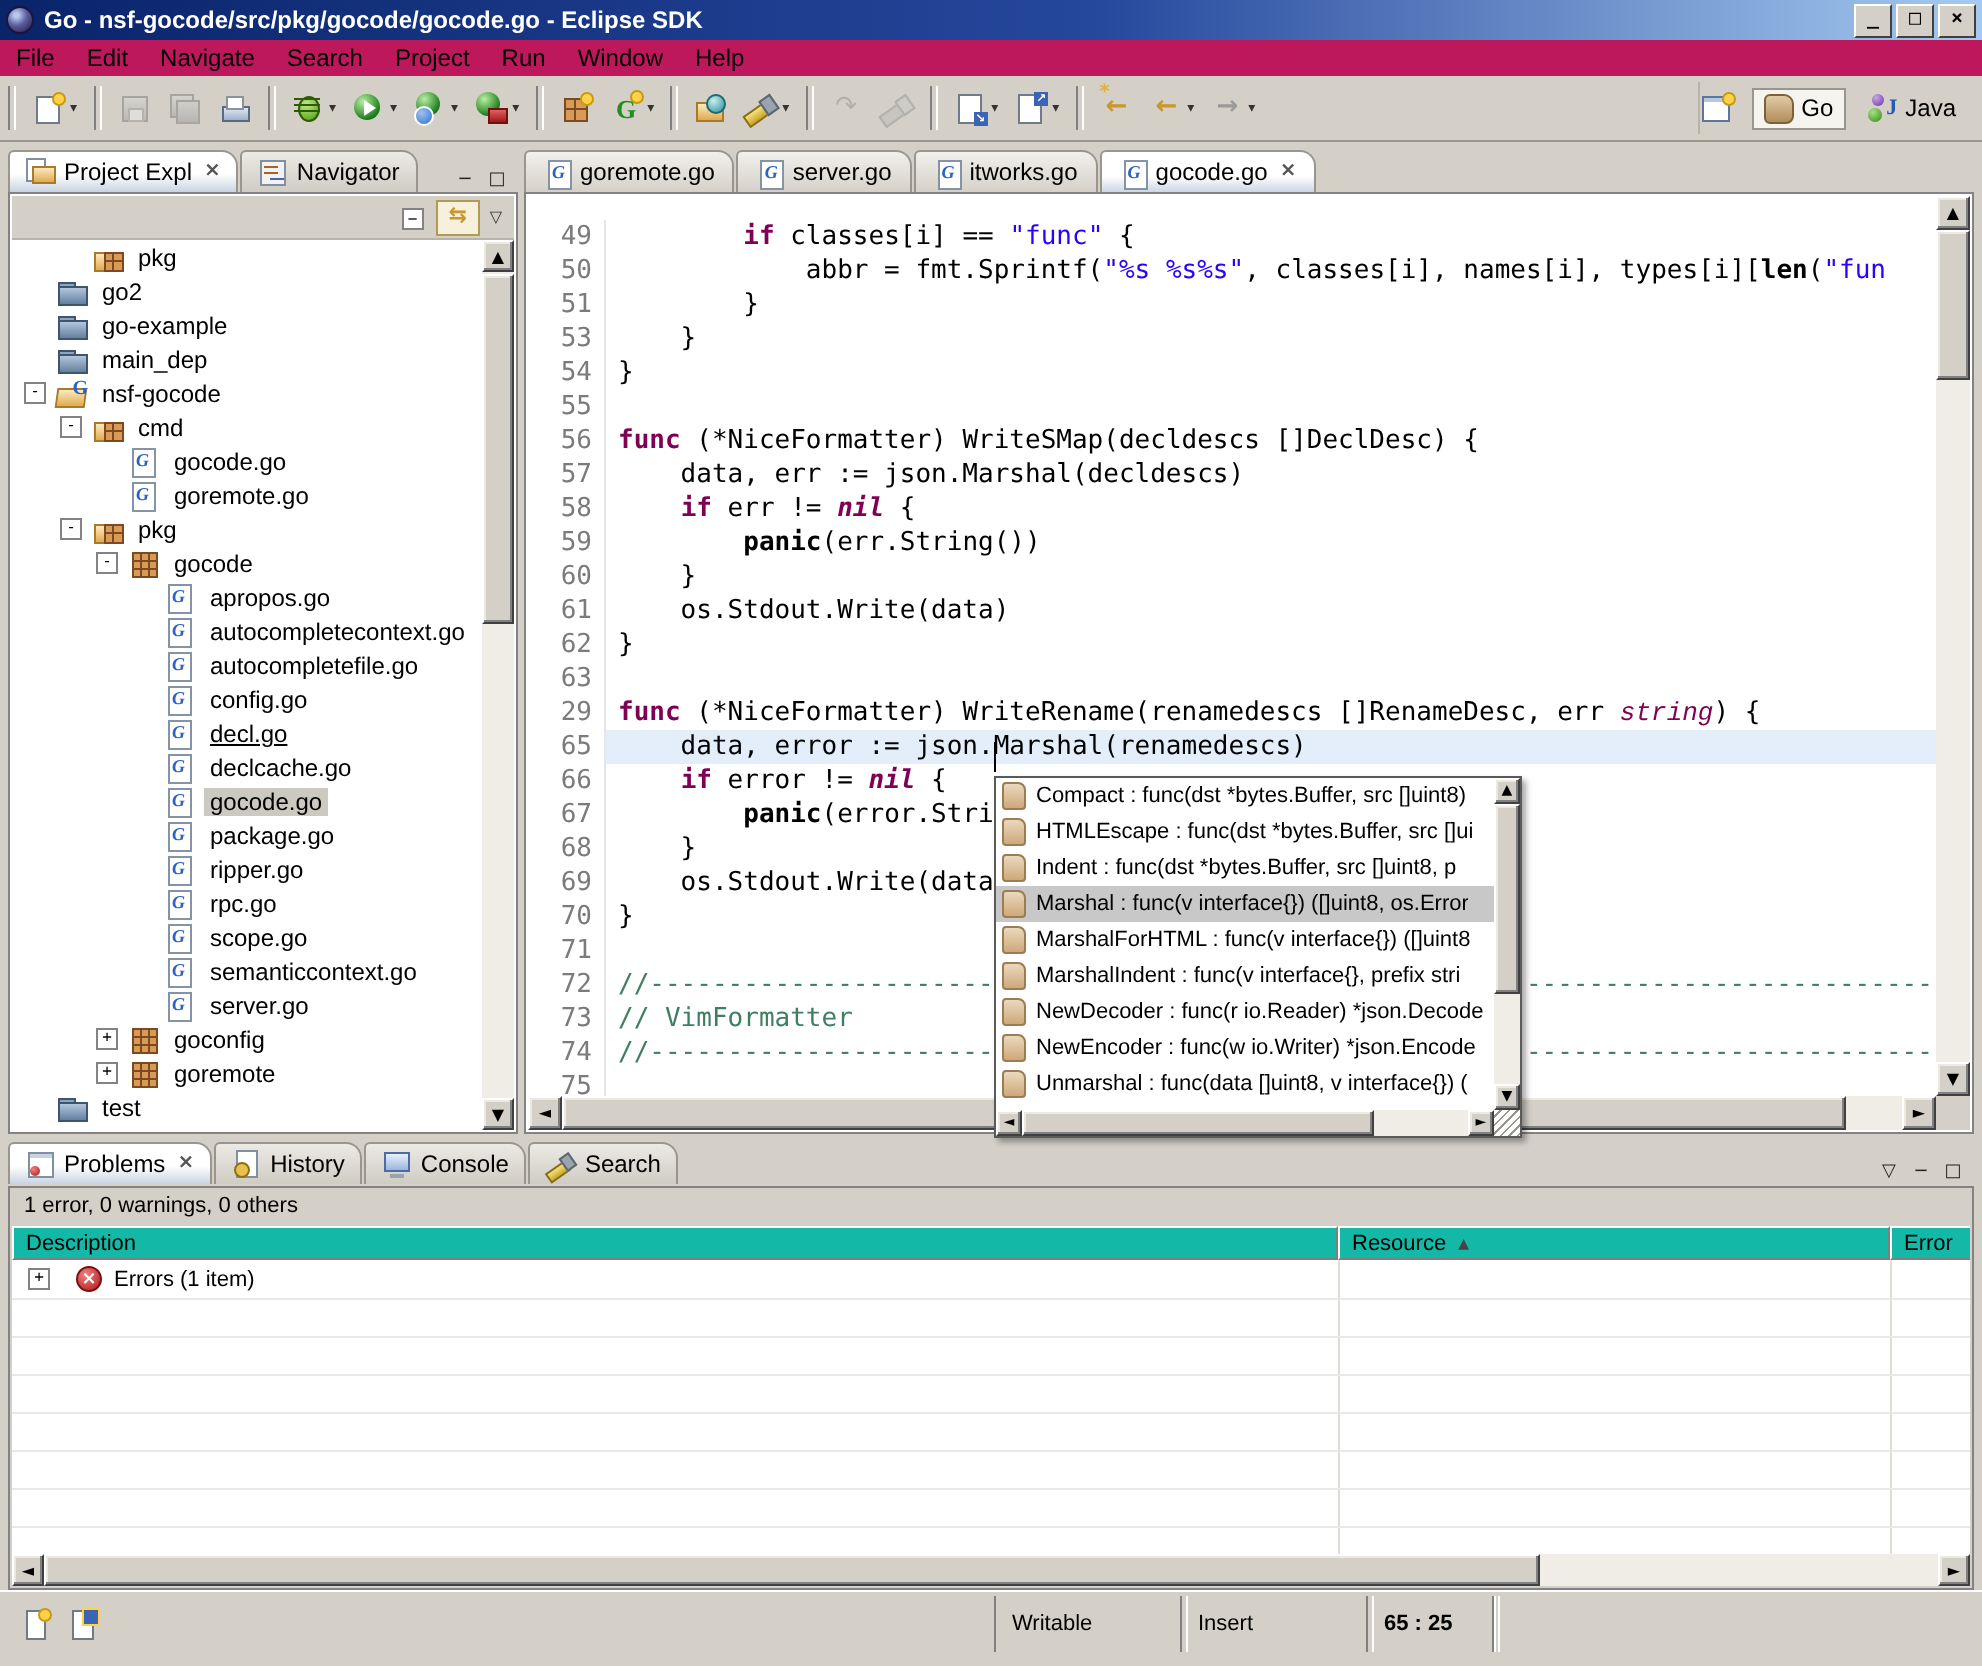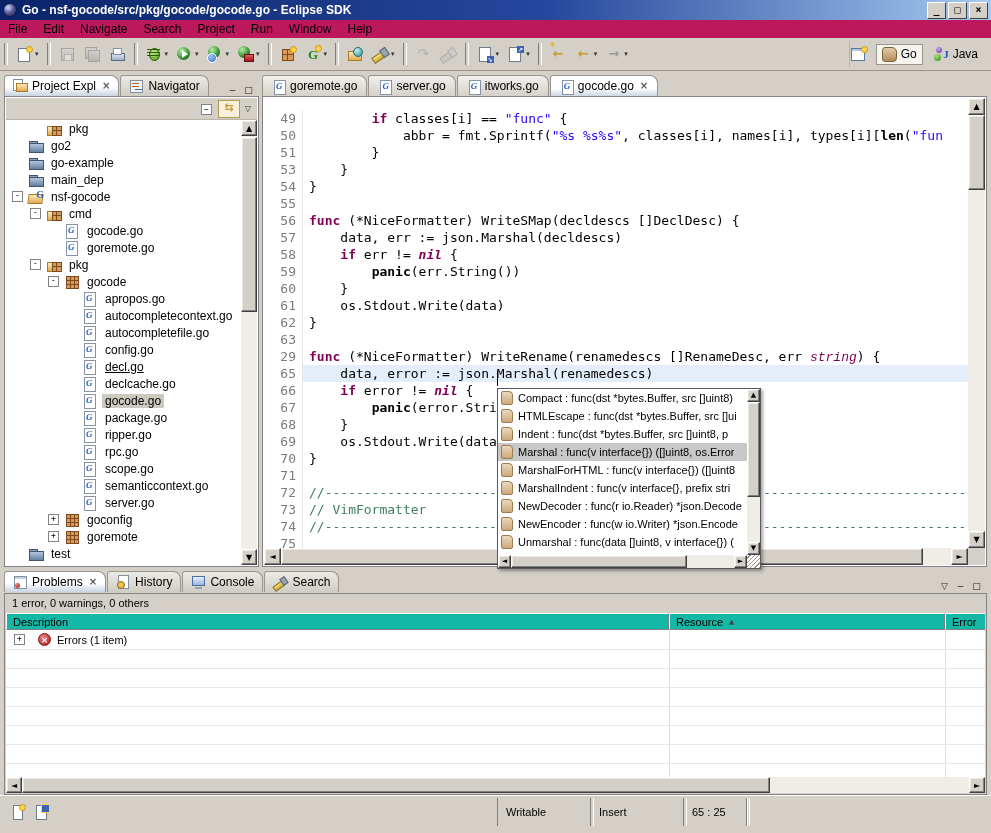--- a/index.html
+++ b/index.html
@@ -762,17 +762,17 @@
         <span class="sb-btn glyph" style="right:0;top:0;width:16px;height:16px;">►</span>
       </div>
     </div>
   </div>
 
   <div id="statusbar">
     <span class="sb-ic" id="sbic1"></span>
     <span class="sb-ic" id="sbic2"></span>
     <span class="sbcell" style="left:497px;width:88px;">Writable</span>
     <span class="sbcell" style="left:590px;width:88px;">Insert</span>
-    <span class="sbcell" style="left:683px;width:58px;">65 : 25</span>
+    <span class="sbcell" style="left:683px;width:58px;font-weight:bold;">65 : 25</span>
     <span class="sbgroove" style="left:746px;"></span>
   </div>
 
 </div>
 
 </body></html>

